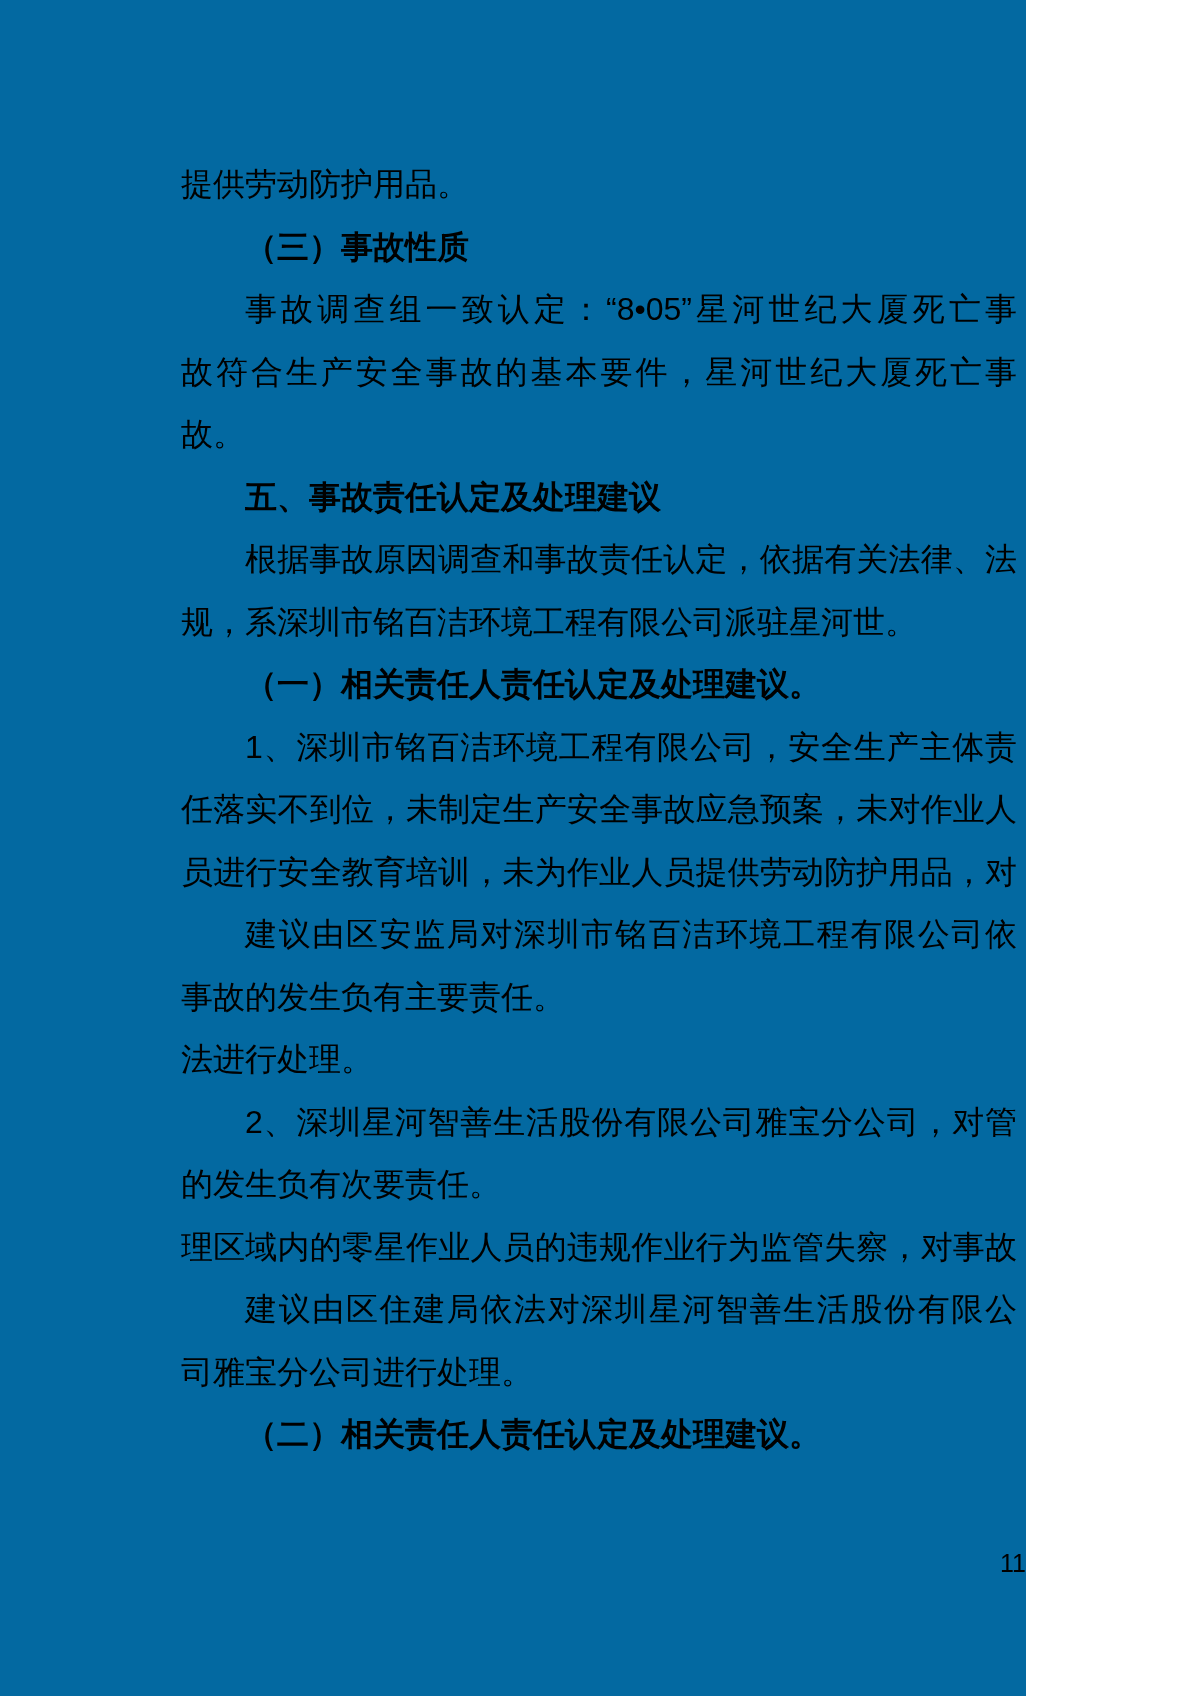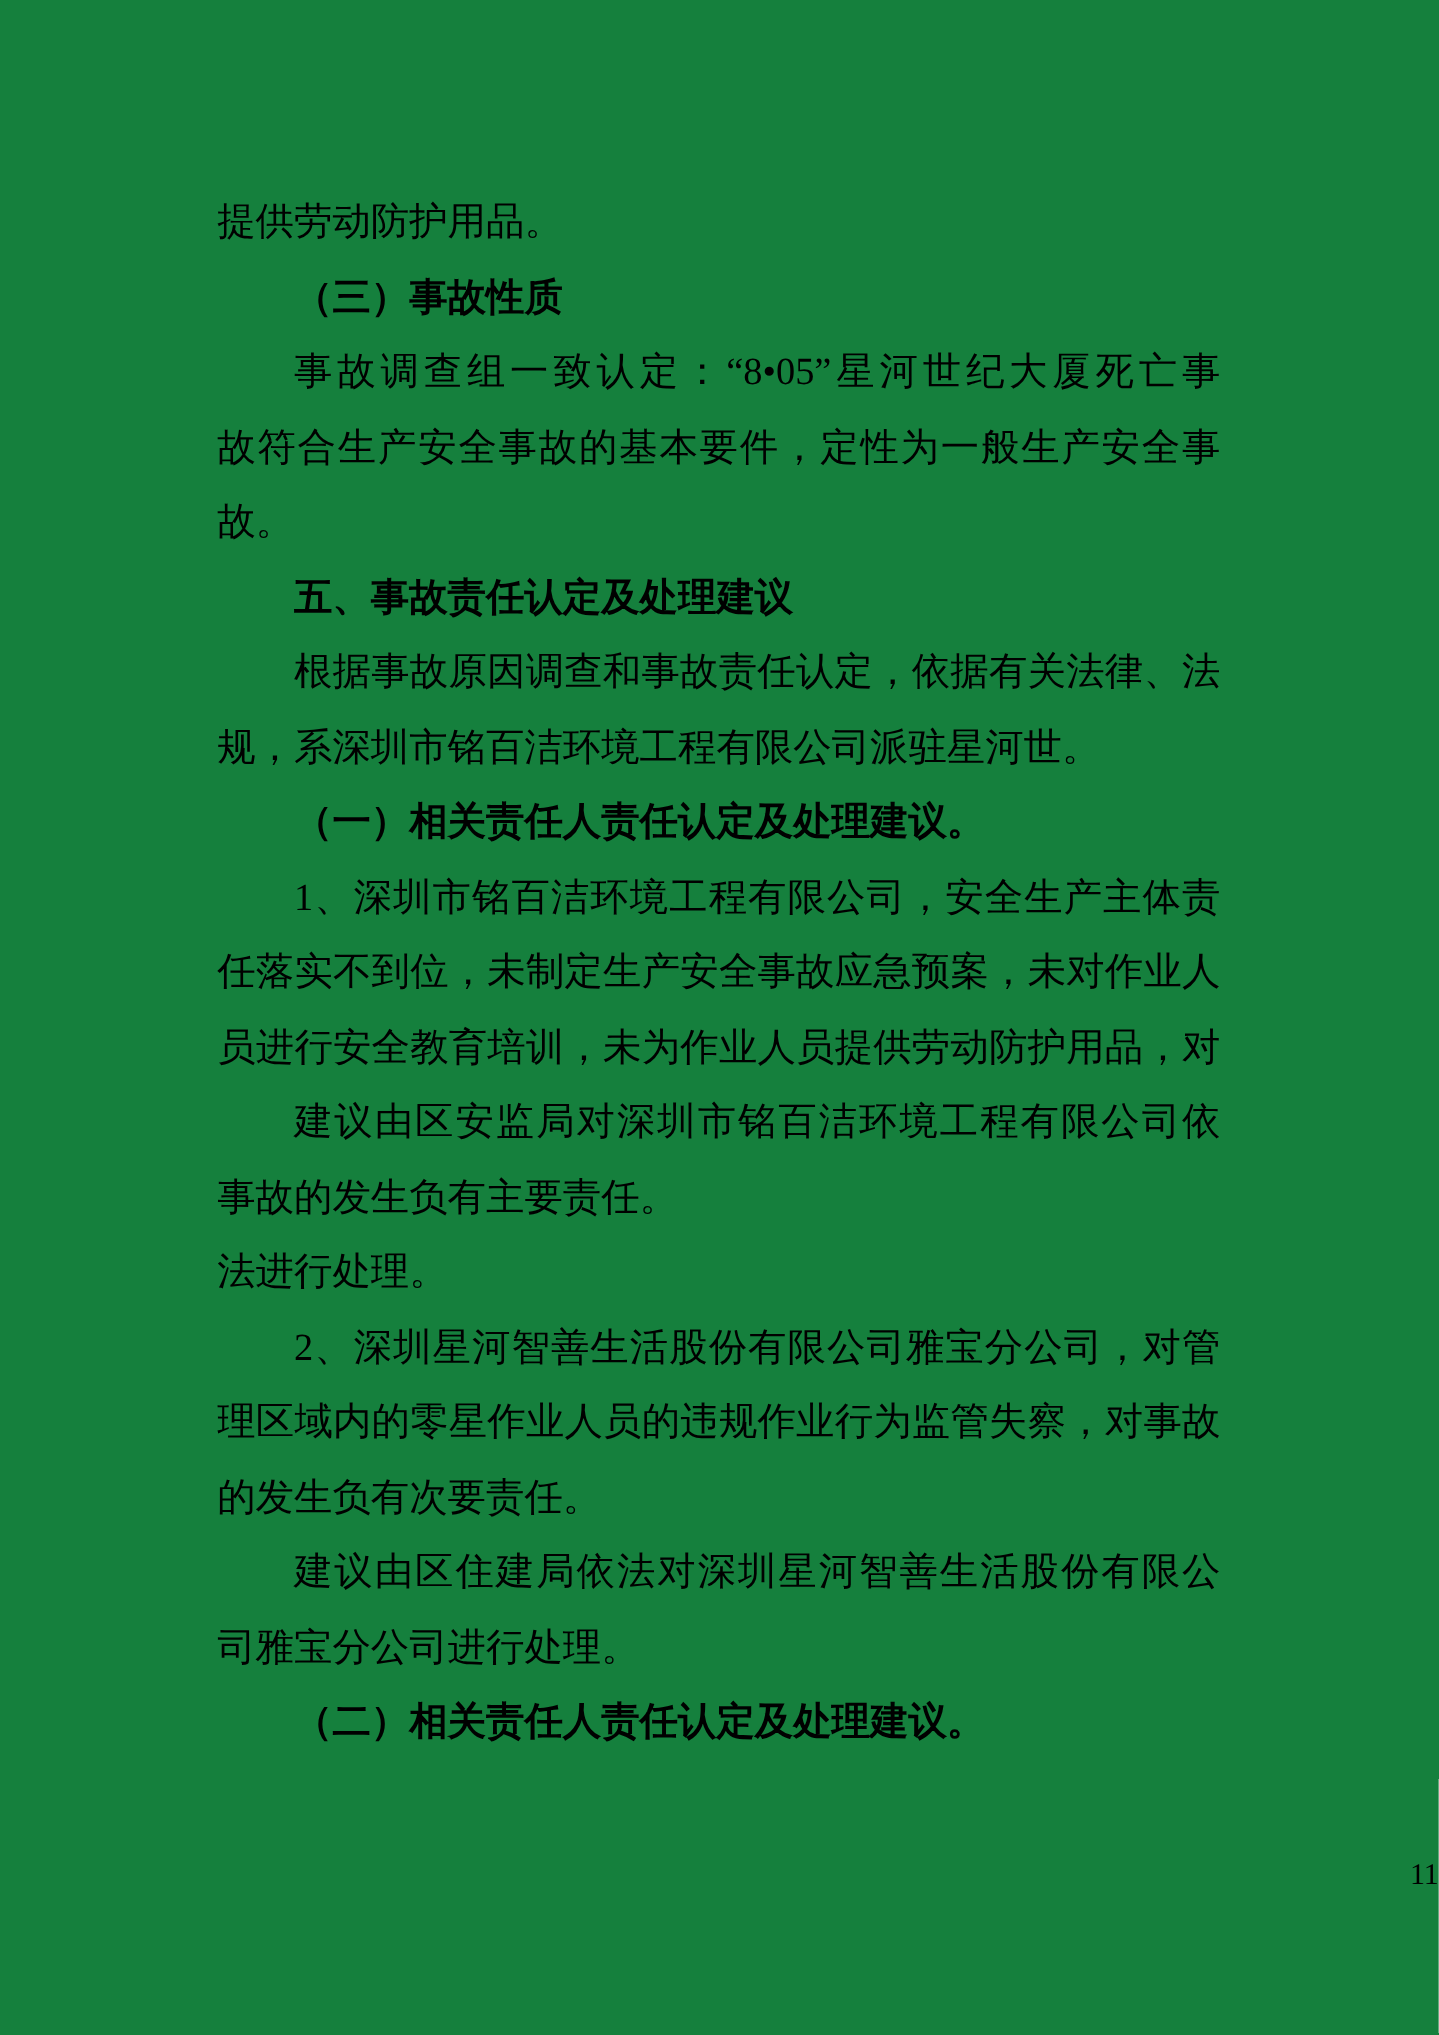--- a/index.html
+++ b/index.html
@@ -2,25 +2,25 @@
 <html lang="zh"><head>
 <meta charset="utf-8">
 <style>
   html, body {
     margin: 0;
     padding: 0;
     background: #ffffff;
   }
   .page {
     position: relative;
-    width: 1199px;
+    width: 1026px;
     height: 1696px;
-    background: #15803d;
+    background: #0369a1;
     overflow: hidden;
-    font-family: Liberation Serif, serif;
+    font-family: Liberation Sans, sans-serif;
     color: #000000;
   }
   .content {
     position: absolute;
     left: 181px;
     top: 153px;
     width: 836px;
   }
   .line {
     font-size: 32px;
@@ -56,35 +56,35 @@
   }
 </style>
 </head>
 <body>
 
 <div class="page">
   <main class="content">
       <div class="line">提供劳动防护用品。</div>
       <div class="line bold indent">（三）事故性质</div>
       <div class="line indent justify">事故调查组一致认定：“8•05”星河世纪大厦死亡事</div>
-      <div class="line justify">故符合生产安全事故的基本要件，定性为一般生产安全事</div>
+      <div class="line justify">故符合生产安全事故的基本要件，星河世纪大厦死亡事</div>
       <div class="line">故。</div>
       <div class="line bold indent">五、事故责任认定及处理建议</div>
       <div class="line indent justify">根据事故原因调查和事故责任认定，依据有关法律、法</div>
       <div class="line">规，系深圳市铭百洁环境工程有限公司派驻星河世。</div>
       <div class="line bold indent">（一）相关责任人责任认定及处理建议。</div>
       <div class="line indent justify">1、深圳市铭百洁环境工程有限公司，安全生产主体责</div>
       <div class="line justify">任落实不到位，未制定生产安全事故应急预案，未对作业人</div>
       <div class="line justify">员进行安全教育培训，未为作业人员提供劳动防护用品，对</div>
       <div class="line indent justify">建议由区安监局对深圳市铭百洁环境工程有限公司依</div>
       <div class="line">事故的发生负有主要责任。</div>
       <div class="line">法进行处理。</div>
       <div class="line indent justify">2、深圳星河智善生活股份有限公司雅宝分公司，对管</div>
+      <div class="line">的发生负有次要责任。</div>
       <div class="line justify">理区域内的零星作业人员的违规作业行为监管失察，对事故</div>
-      <div class="line">的发生负有次要责任。</div>
       <div class="line indent justify">建议由区住建局依法对深圳星河智善生活股份有限公</div>
       <div class="line">司雅宝分公司进行处理。</div>
       <div class="line bold indent">（二）相关责任人责任认定及处理建议。</div>
     </main>
   <footer class="page-footer">
     <span class="page-number">11</span>
   </footer>
 </div>
 
 </body></html>

